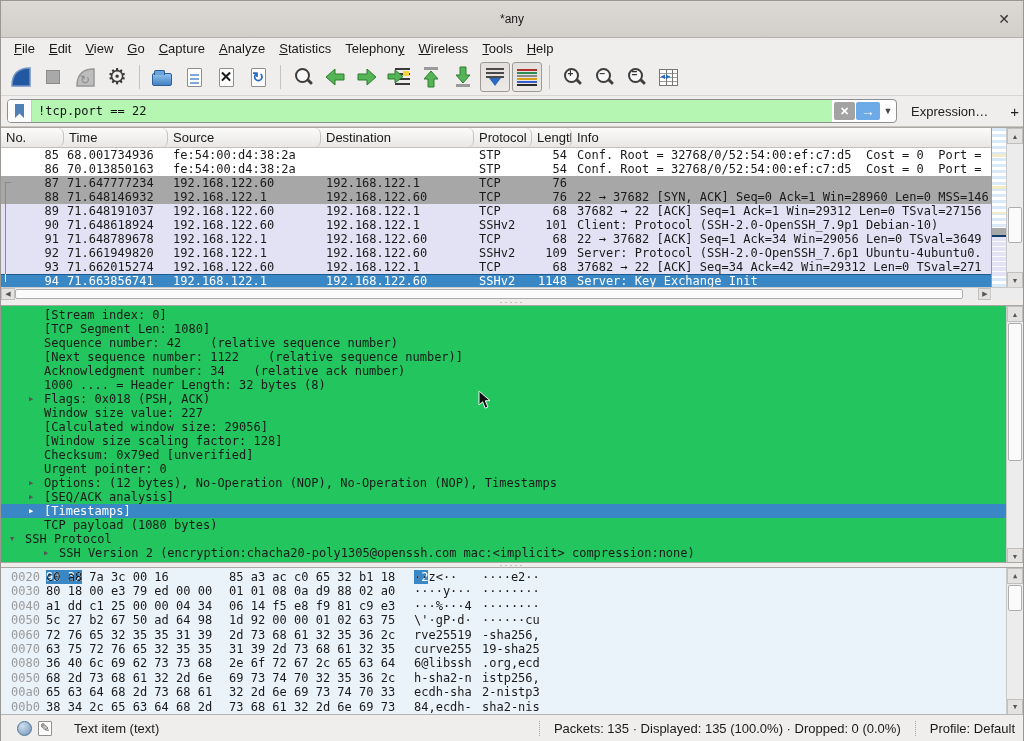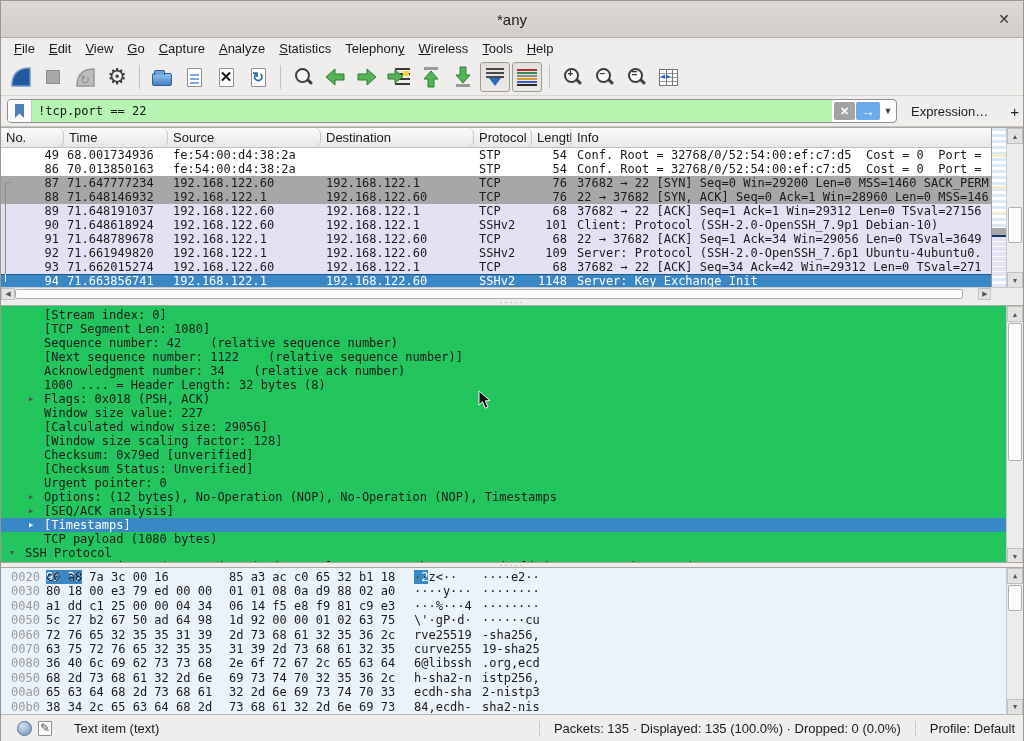--- a/index.html
+++ b/index.html
@@ -2,21 +2,21 @@
 <html style="--selection-blue: #3a87c6; --filter-green: #b5f7b2; --row-gray: #a7a7a7; --row-lavender: #e3e2f4; --hex-bg: #eaf2fa;"><head>
 <meta charset="utf-8">
 <style>
   * { margin:0; padding:0; box-sizing:border-box; }
   html,body { width:1024px; height:741px; overflow:hidden; }
   body { font-family:"Liberation Sans", sans-serif; font-size:13px; color:#1a1a1a; background:#f0eeec; }
   .window { position:relative; width:1024px; height:741px; background:#f0eeec; border:1px solid #9a9692; }
 
   
   .titlebar { position:relative; height:37px; background:linear-gradient(#dcd8d4,#d2cec9); border-bottom:1px solid #b4b0ac; display:flex; align-items:center; justify-content:center; }
-  .titlebar .title { font-size:15px; color:#1c1c1c; }
+  .titlebar .title { font-size:12px; color:#1c1c1c; }
   .close-btn { position:absolute; right:10px; top:9px; width:18px; height:18px; display:flex; align-items:center; justify-content:center; font-size:14px; color:#333; cursor:default; }
 
   
   .menubar { height:21px; display:flex; align-items:center; padding-left:6px; background:#f0eeec; }
   .mi { padding:8px 7px; font-size:13px; }
   .mi u { text-decoration:underline; }
 
   
   .toolbar { height:37px; display:flex; align-items:center; padding-left:4px; background:#f0eeec; border-bottom:1px solid #d8d4d0; }
   .tbtn { width:30px; height:30px; display:flex; align-items:center; justify-content:center; position:relative; margin:0 1px; }
@@ -290,21 +290,21 @@
       <span class="c-no" style="text-align:left">No.</span>
       <span class="c-time" style="padding-left:5px">Time</span>
       <span class="c-src">Source</span>
       <span class="c-dst">Destination</span>
       <span class="c-proto">Protocol</span>
       <span class="c-len" style="text-align:left">Length</span>
       <span class="c-info" style="border-right:none">Info</span>
     </div>
     <div class="prows" style="width:992px;">
       <div class="prow" data-color="white">
-          <span class="c-no">49</span>
+          <span class="c-no">85</span>
           <span class="c-time">68.001734936</span>
           <span class="c-src">fe:54:00:d4:38:2a</span>
           <span class="c-dst"></span>
           <span class="c-proto">STP</span>
           <span class="c-len">54</span>
           <span class="c-info">Conf. Root = 32768/0/52:54:00:ef:c7:d5  Cost = 0  Port = </span>
         </div>
       <div class="prow" data-color="white">
           <span class="c-no">86</span>
           <span class="c-time">70.013850163</span>
@@ -314,21 +314,20 @@
           <span class="c-len">54</span>
           <span class="c-info">Conf. Root = 32768/0/52:54:00:ef:c7:d5  Cost = 0  Port = </span>
         </div>
       <div class="prow" data-color="gray">
           <span class="c-no">87</span>
           <span class="c-time">71.647777234</span>
           <span class="c-src">192.168.122.60</span>
           <span class="c-dst">192.168.122.1</span>
           <span class="c-proto">TCP</span>
           <span class="c-len">76</span>
-          <span class="c-info">37682 → 22 [SYN] Seq=0 Win=29200 Len=0 MSS=1460 SACK_PERM</span>
         </div>
       <div class="prow" data-color="gray">
           <span class="c-no">88</span>
           <span class="c-time">71.648146932</span>
           <span class="c-src">192.168.122.1</span>
           <span class="c-dst">192.168.122.60</span>
           <span class="c-proto">TCP</span>
           <span class="c-len">76</span>
           <span class="c-info">22 → 37682 [SYN, ACK] Seq=0 Ack=1 Win=28960 Len=0 MSS=146</span>
         </div>
@@ -419,21 +418,20 @@
       <div class="dline l1"><span class="darr"></span><span>[TCP Segment Len: 1080]</span></div>
       <div class="dline l1"><span class="darr"></span><span>Sequence number: 42    (relative sequence number)</span></div>
       <div class="dline l1"><span class="darr"></span><span>[Next sequence number: 1122    (relative sequence number)]</span></div>
       <div class="dline l1"><span class="darr"></span><span>Acknowledgment number: 34    (relative ack number)</span></div>
       <div class="dline l1"><span class="darr"></span><span>1000 .... = Header Length: 32 bytes (8)</span></div>
       <div class="dline l1"><span class="darr">▶</span><span>Flags: 0x018 (PSH, ACK)</span></div>
       <div class="dline l1"><span class="darr"></span><span>Window size value: 227</span></div>
       <div class="dline l1"><span class="darr"></span><span>[Calculated window size: 29056]</span></div>
       <div class="dline l1"><span class="darr"></span><span>[Window size scaling factor: 128]</span></div>
       <div class="dline l1"><span class="darr"></span><span>Checksum: 0x79ed [unverified]</span></div>
-      <div class="dline l1"><span class="darr"></span><span>[Checksum Status: Unverified]</span></div>
       <div class="dline l1"><span class="darr"></span><span>Urgent pointer: 0</span></div>
       <div class="dline l1"><span class="darr">▶</span><span>Options: (12 bytes), No-Operation (NOP), No-Operation (NOP), Timestamps</span></div>
       <div class="dline l1"><span class="darr">▶</span><span>[SEQ/ACK analysis]</span></div>
       <div class="dline l1 sel"><span class="darr">▶</span><span>[Timestamps]</span></div>
       <div class="dline l1"><span class="darr"></span><span>TCP payload (1080 bytes)</span></div>
       <div class="dline l0"><span class="darr">▼</span><span>SSH Protocol</span></div>
       <div class="dline l2"><span class="darr">▶</span><span>SSH Version 2 (encryption:chacha20-poly1305@openssh.com mac:&lt;implicit&gt; compression:none)</span></div>
     </div>
     <div class="vsb" style="height:258px;">
       <span class="sbtn" style="top:0">▲</span>

